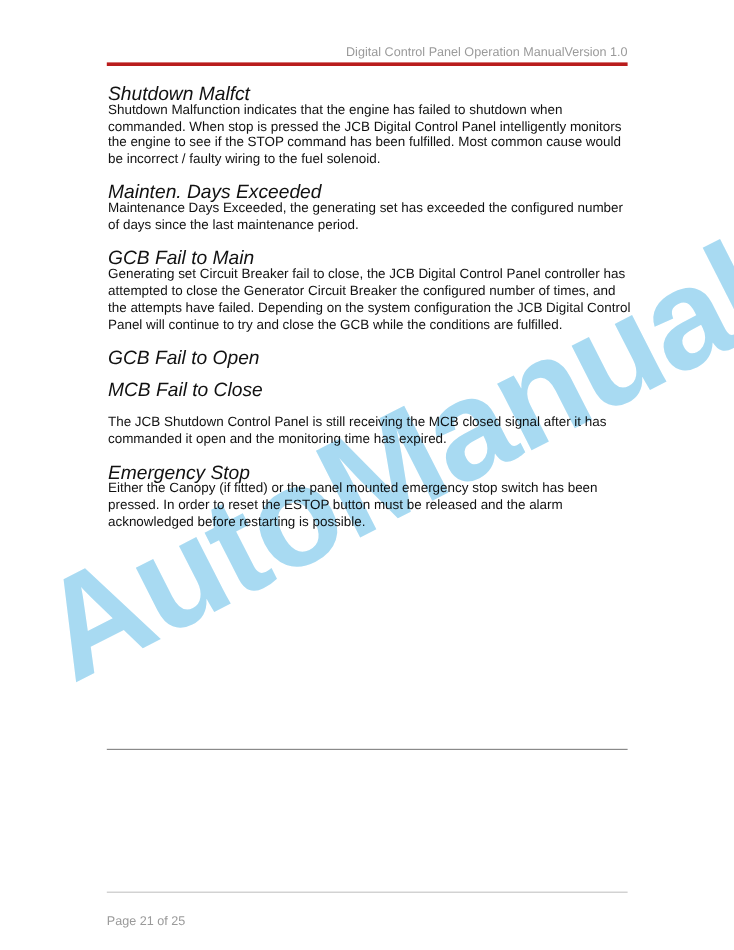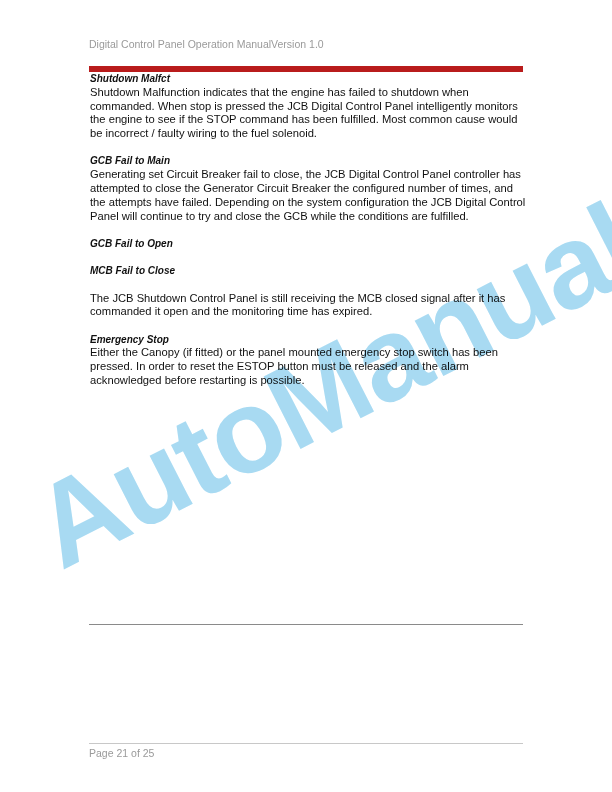--- a/index.html
+++ b/index.html
@@ -2,40 +2,40 @@
 <html><head>
 <meta charset="utf-8">
 <style>
   html, body { margin: 0; padding: 0; }
   body {
     width: 612px; height: 792px; background: #ffffff; position: relative; overflow: hidden;
     font-family: "Liberation Sans", sans-serif; color: #111;
   }
   .page-header {
     position: absolute; left: 89px; top: 34px; width: 434px; height: 16px;
-    display: flex; justify-content: flex-start; align-items: flex-end;
+    display: flex; justify-content: flex-end; align-items: flex-end;
     font-size: 10.5px; color: #9a9a9a;
-    border-bottom: 6px solid #b91c1c; padding-bottom: 16px;
+    border-bottom: 3px solid #b91c1c; padding-bottom: 2px;
   }
   .content {
     position: absolute; left: 90px; top: 72px; width: 440px; z-index: 1;
   }
   .section { margin-bottom: 13.5px; }
   .section h3 {
-    margin: 0; font-size: 10px; font-weight: bold; font-style: italic; line-height: 13.8px;
+    margin: 0; font-size: 16px; font-weight: normal; font-style: italic; line-height: 13.8px;
   }
   .section p {
     margin: 0; font-size: 11.2px; line-height: 13.8px;
   }
   .content-rule {
     position: absolute; left: 89px; top: 624px; width: 434px; border-top: 1px solid #8a8a8a;
   }
   .page-footer {
     position: absolute; left: 89px; top: 743px; width: 434px;
-    border-top: 1px solid #c8c8c8; padding-top: 3px;
+    border-top: 1px solid #c8c8c8; padding-top: 18px;
     font-size: 10.5px; color: #9a9a9a;
   }
   .watermark {
     position: absolute; left: 10px; top: 330px; width: 600px;
     font-family: "Liberation Sans", sans-serif; font-weight: bold;
     font-size: 118px; color: #8fd0ef; opacity: 0.78;
     transform: rotate(-27deg); transform-origin: center center;
     white-space: nowrap; letter-spacing: -2px; z-index: 2; pointer-events: none;
     mix-blend-mode: multiply;
   }
@@ -45,20 +45,24 @@
 
 <div class="page-header">
   <span>Digital Control Panel Operation Manual</span>
   <span>Version 1.0</span>
 </div>
 
 <div class="content">
   <div class="section">
     <h3>Shutdown Malfct</h3>
     <p>Shutdown Malfunction indicates that the engine has failed to shutdown when commanded. When stop is pressed the JCB Digital Control Panel intelligently monitors the engine to see if the STOP command has been fulfilled. Most common cause would be incorrect / faulty wiring to the fuel solenoid.</p>
+  </div>
+  <div class="section">
+    <h3>Mainten. Days Exceeded</h3>
+    <p>Maintenance Days Exceeded, the generating set has exceeded the configured number of days since the last maintenance period.</p>
   </div>
   <div class="section">
   </div>
   <div class="section">
     <h3>GCB Fail to Main</h3>
     <p>Generating set Circuit Breaker fail to close, the JCB Digital Control Panel controller has attempted to close the Generator Circuit Breaker the configured number of times, and the attempts have failed. Depending on the system configuration the JCB Digital Control Panel will continue to try and close the GCB while the conditions are fulfilled.</p>
   </div>
   <div class="section">
     <h3>GCB Fail to Open</h3>
   </div>

